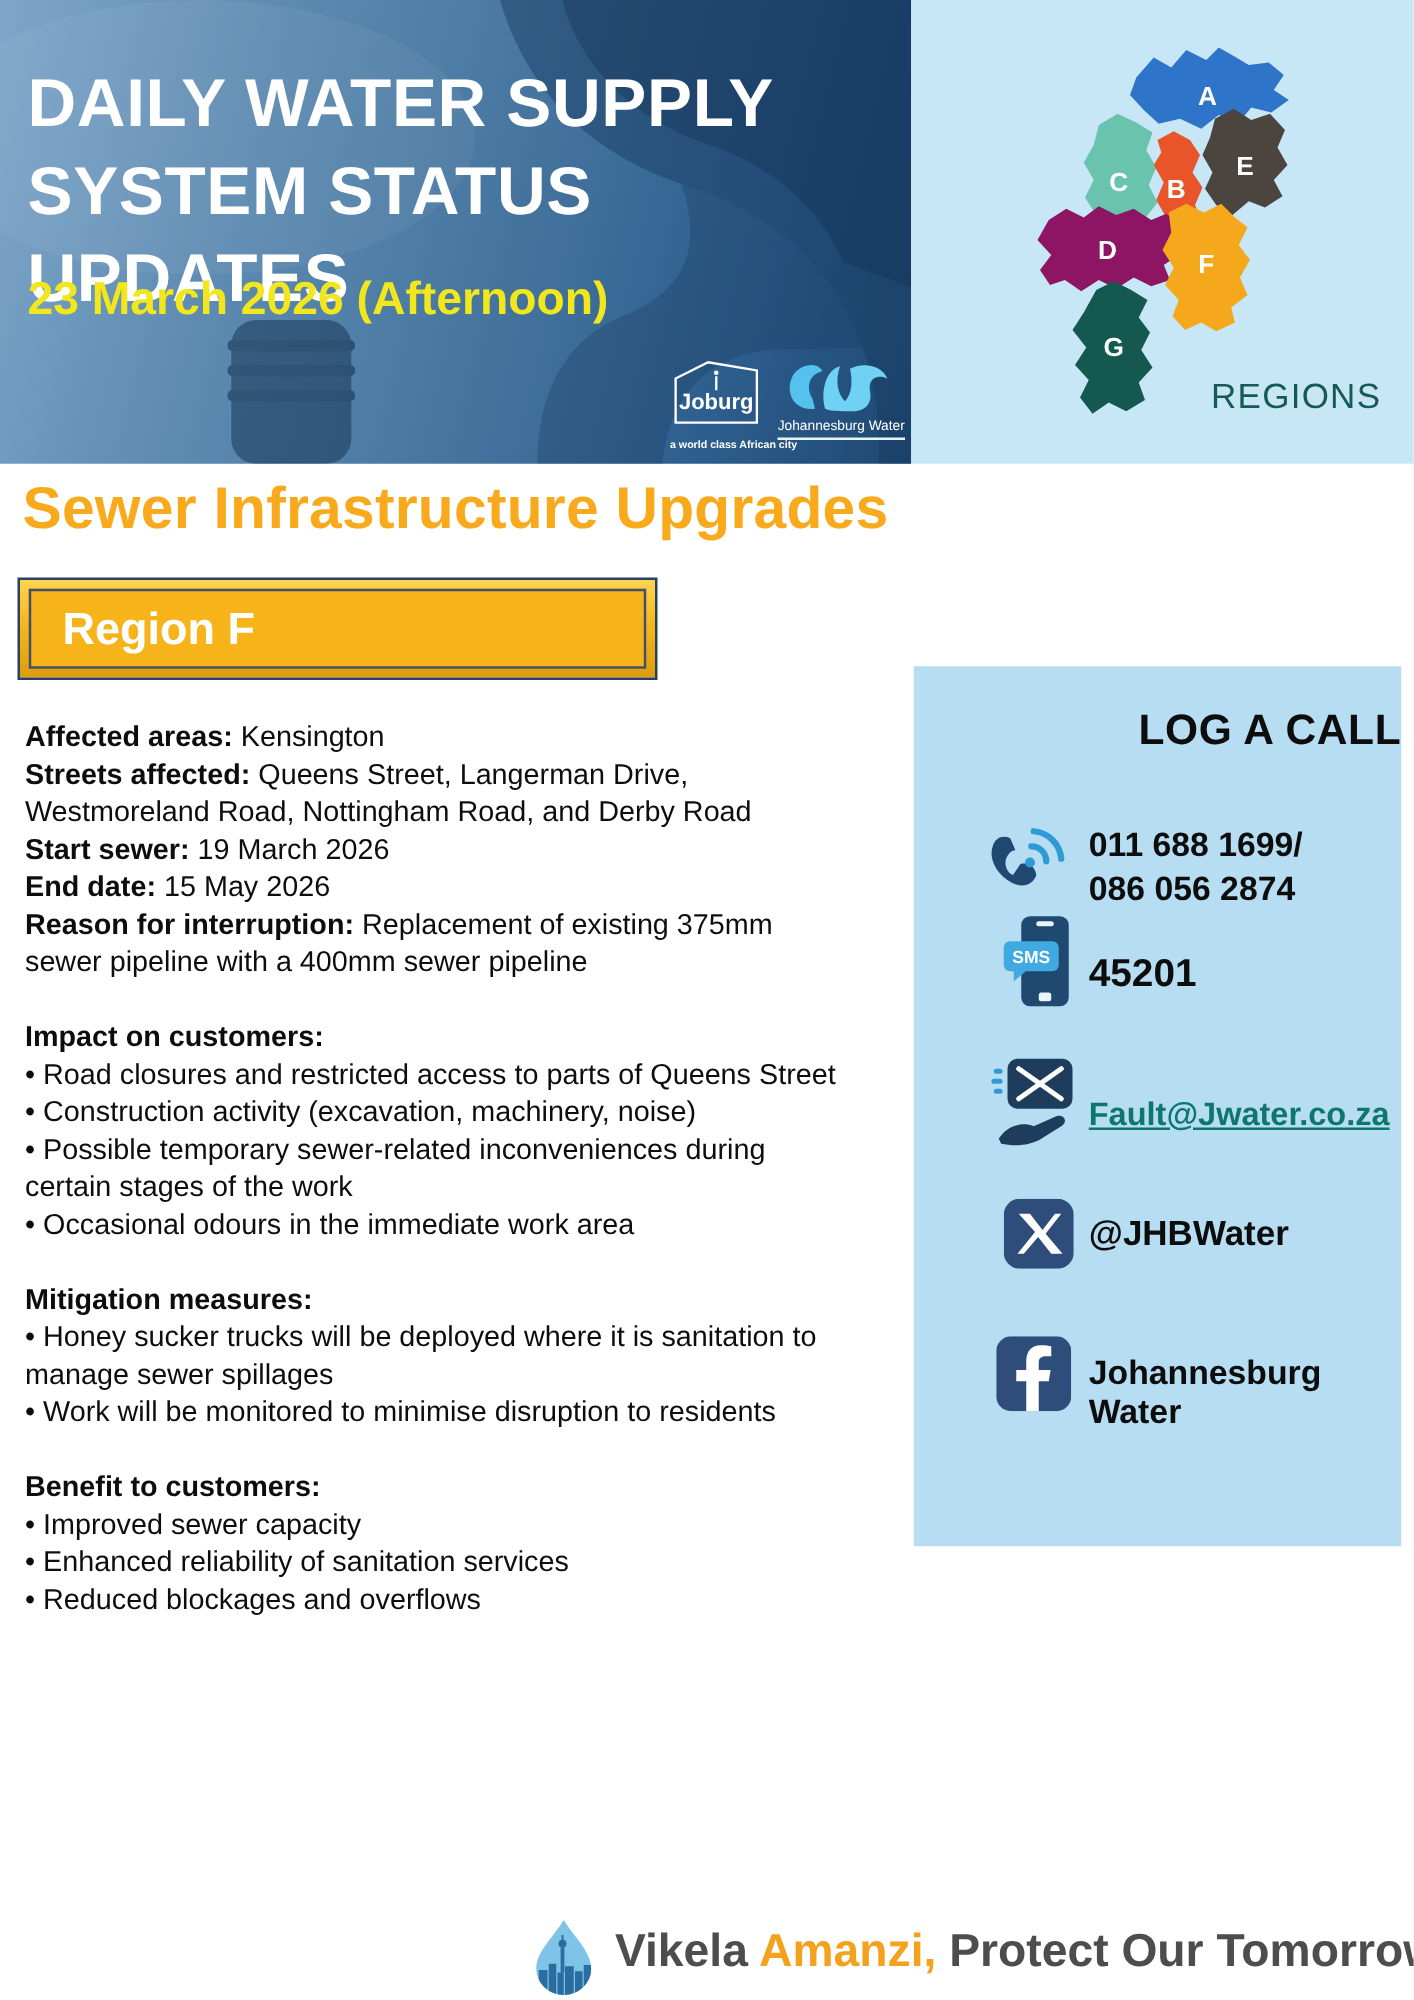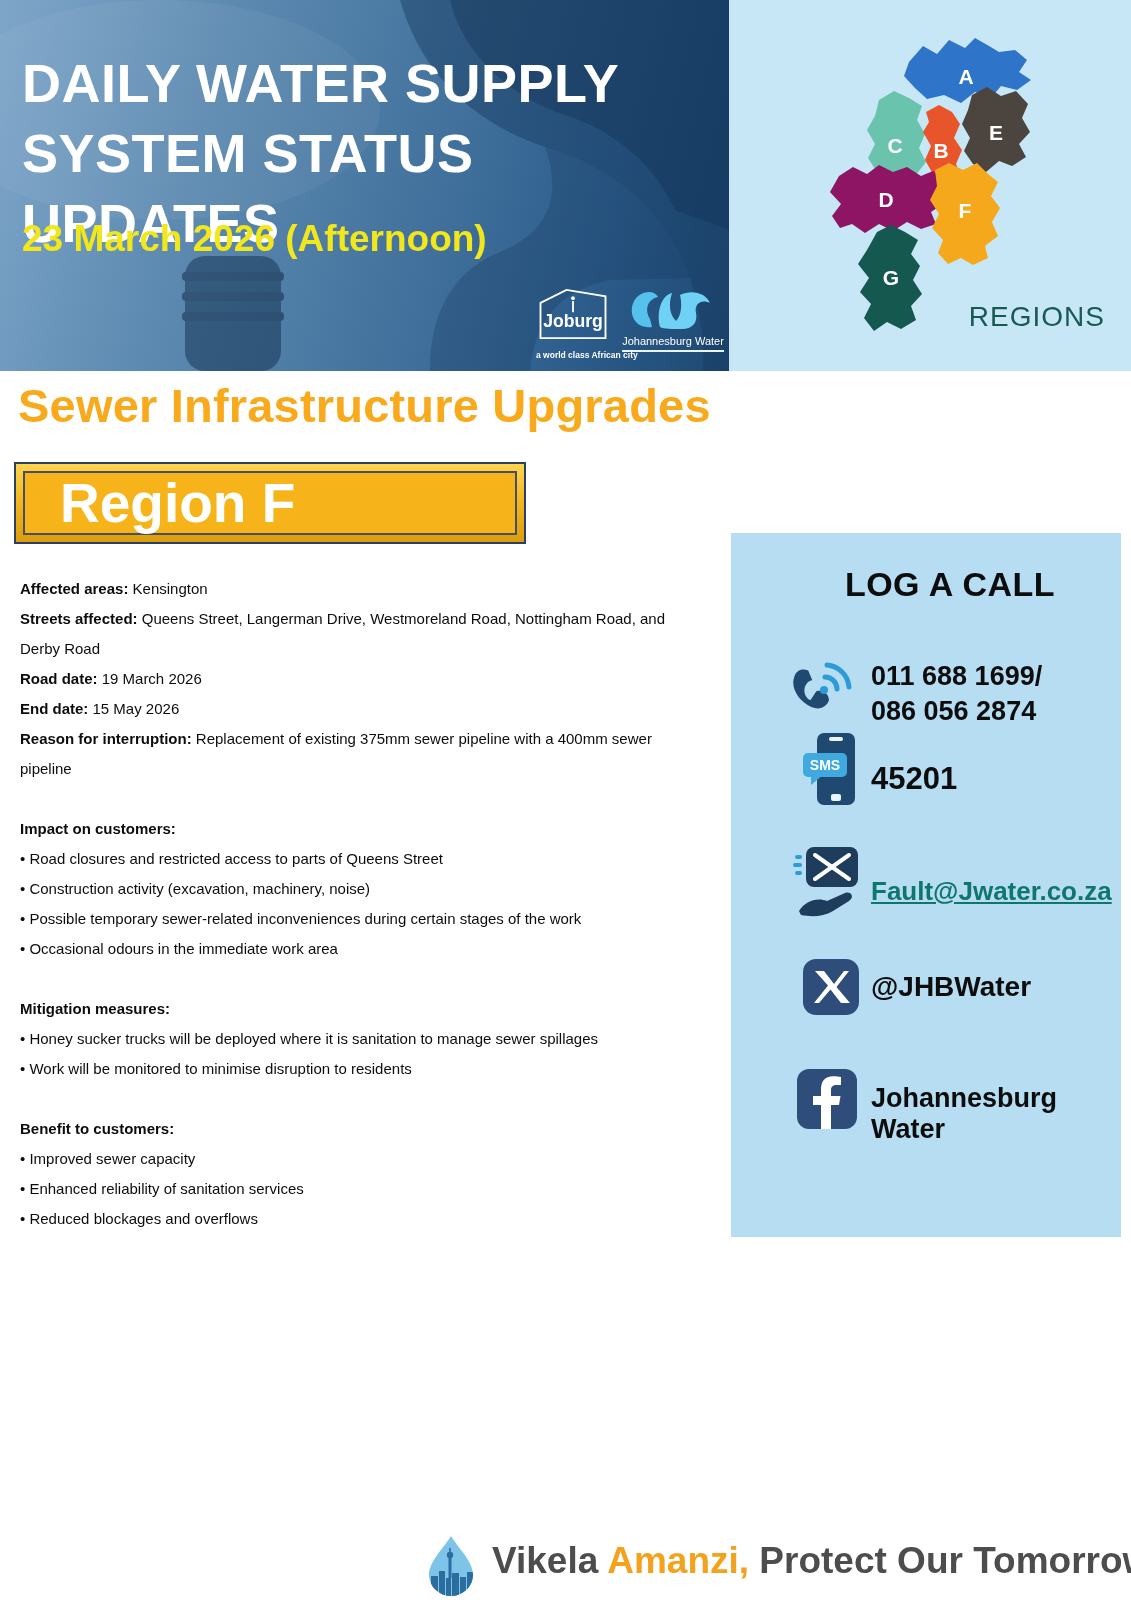--- a/index.html
+++ b/index.html
@@ -29,32 +29,32 @@
 
   
   .page-heading { position:absolute; left:18px; top:378px; color:#f9a91c; font-weight:bold; font-size:47px; letter-spacing:0.2px; }
 
   
   .region-banner { position:absolute; left:14px; top:462px; width:512px; height:82px;
     background:linear-gradient(180deg,#ffd44f 0%,#f4b81e 45%,#dd9d0c 100%);
     border:2px solid #2a3f66; padding:7px; }
   .region-banner-inner { width:100%; height:100%; background:#f6b41a; border:2px solid #44506b;
     display:flex; align-items:center; }
-  .region-banner-text { color:#ffffff; font-weight:bold; font-size:55px; padding-left:35px; }
+  .region-banner-text { color:#ffffff; font-weight:bold; font-size:36px; padding-left:25px; }
 
   
   .body-col { position:absolute; left:20px; top:574px; width:656px; color:#0d0d0d;
-    font-size:15px; line-height:30px; }
+    font-size:23px; line-height:30px; }
   .body-col p { margin:0; }
   .block { margin-top:30px; }
   .bullet { }
 
   
   .call-panel { position:absolute; left:731px; top:533px; width:390px; height:704px; background:#b7ddf2; }
-  .call-title { position:absolute; left:0; top:32px; width:100%; text-align:center; padding-left:48px;
+  .call-title { position:absolute; left:0; top:32px; width:100%; text-align:right; padding-left:48px;
     color:#0d0d0d; font-weight:bold; font-size:34px; letter-spacing:0.5px; }
   .call-row-icon { position:absolute; }
   .call-text { position:absolute; color:#0d0d0d; font-weight:bold; }
   .phone-text { left:140px; top:126px; font-size:27px; line-height:35px; }
   .sms-text { left:140px; top:228px; font-size:31px; }
   .email-text { left:140px; top:343px; font-size:26px; }
   .email-text a { color:#0f766e; font-weight:bold; text-decoration:underline; }
   .x-text { left:140px; top:438px; font-size:28px; }
   .fb-text { left:140px; top:550px; font-size:27px; }
 
@@ -141,21 +141,21 @@
   <div class="body-col">
     <p>
       <b>Affected areas:</b>
       <span>Kensington</span>
     </p>
     <p>
       <b>Streets affected:</b>
       <span>Queens Street, Langerman Drive, Westmoreland Road, Nottingham Road, and Derby Road</span>
     </p>
     <p>
-      <b>Road date:</b>
+      <b>Start sewer:</b>
       <span>19 March 2026</span>
     </p>
     <p>
       <b>End date:</b>
       <span>15 May 2026</span>
     </p>
 
     <p class="block">
       <b>Reason for interruption:</b>
       <span>Replacement of existing 375mm sewer pipeline with a 400mm sewer pipeline</span>

